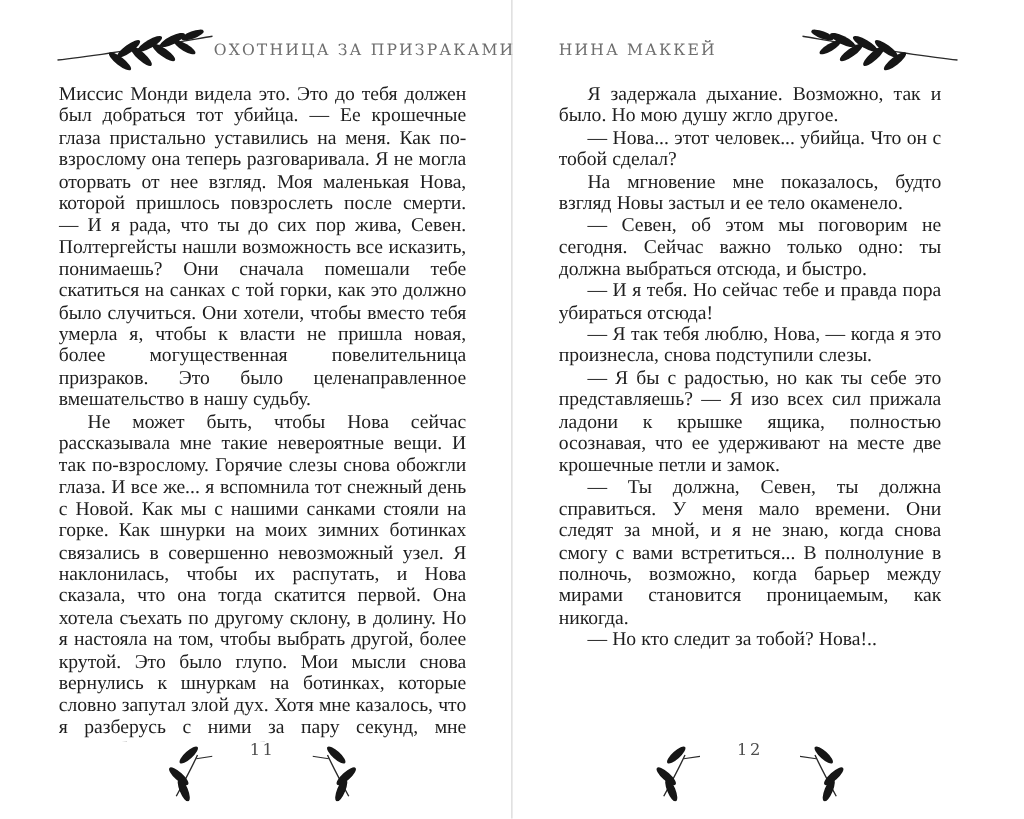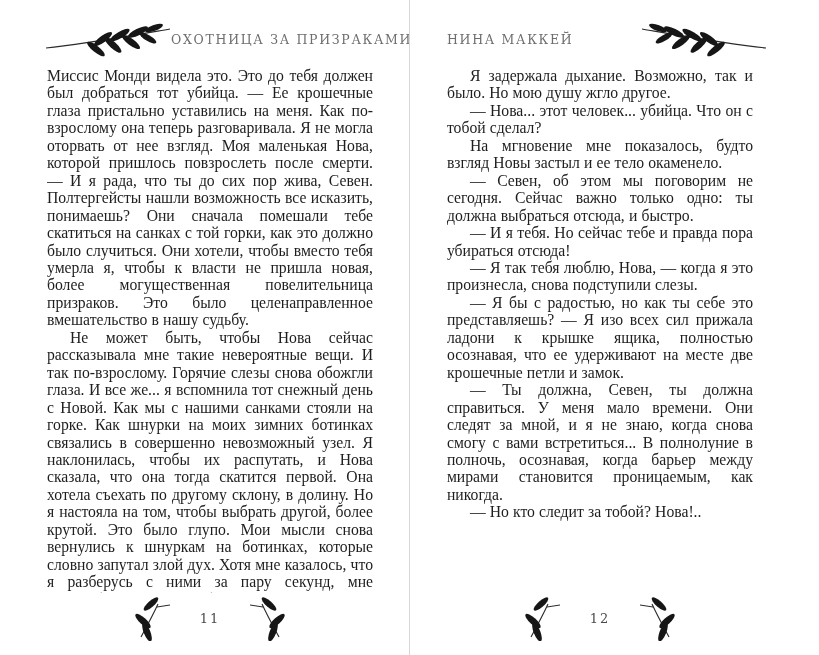--- a/index.html
+++ b/index.html
@@ -60,21 +60,20 @@
     overflow: hidden;
     hyphens: auto;
     -webkit-hyphens: auto;
     word-spacing: 0.2px;
   }
   .para { margin: 0; }
   .para.indent { text-indent: 23px; }
   .page-footer {
     margin-top: auto;
     display: flex;
-    align-items: center;
     justify-content: center;
     gap: 30px;
     height: 50px;
     flex: 0 0 auto;
   }
   .page-number {
     font-family: "DejaVu Serif", serif;
     font-size: 13px;
     letter-spacing: 2px;
     color: var(--page-number, #4c4c4c);
@@ -162,21 +161,21 @@
     </header>
 
     <div class="body-text">
         <p class="para indent" lang="ru">Я задержала дыхание. Возможно, так и было. Но мою душу жгло другое.</p>
         <p class="para indent" lang="ru">— Нова... этот человек... убийца. Что он с тобой сделал?</p>
         <p class="para indent" lang="ru">На мгновение мне показалось, будто взгляд Новы застыл и ее тело окаменело.</p>
         <p class="para indent" lang="ru">— Севен, об этом мы поговорим не сегодня. Сейчас важно только одно: ты должна выбраться отсюда, и быстро.</p>
         <p class="para indent" lang="ru">— И я тебя. Но сейчас тебе и правда пора убираться отсюда!</p>
         <p class="para indent" lang="ru">— Я так тебя люблю, Нова, — когда я это произнесла, снова подступили слезы.</p>
         <p class="para indent" lang="ru">— Я бы с радостью, но как ты себе это представляешь? — Я изо всех сил прижала ладони к крышке ящика, полностью осознавая, что ее удерживают на месте две крошечные петли и замок.</p>
-        <p class="para indent" lang="ru">— Ты должна, Севен, ты должна справиться. У меня мало времени. Они следят за мной, и я не знаю, когда снова смогу с вами встретиться... В полнолуние в полночь, осознавая, когда барьер между мирами становится проницаемым, как никогда.</p>
+        <p class="para indent" lang="ru">— Ты должна, Севен, ты должна справиться. У меня мало времени. Они следят за мной, и я не знаю, когда снова смогу с вами встретиться... В полнолуние в полночь, возможно, когда барьер между мирами становится проницаемым, как никогда.</p>
         <p class="para indent" lang="ru">— Но кто следит за тобой? Нова!..</p>
       </div>
 
     <footer class="page-footer">
       <span class="sprig">
         <svg width="38" height="46" viewBox="0 0 38 46" aria-hidden="true">
           <path d="M9 42 C 15 31, 21 20, 26 9" fill="none" stroke="#2a2a2a" stroke-width="1.1"></path>
           <path d="M25 12 L 38 10" fill="none" stroke="#2a2a2a" stroke-width="1"></path>
           <g fill="#161616">
             <ellipse rx="9.5" ry="3.1" transform="translate(19 9) rotate(-42)"></ellipse>

